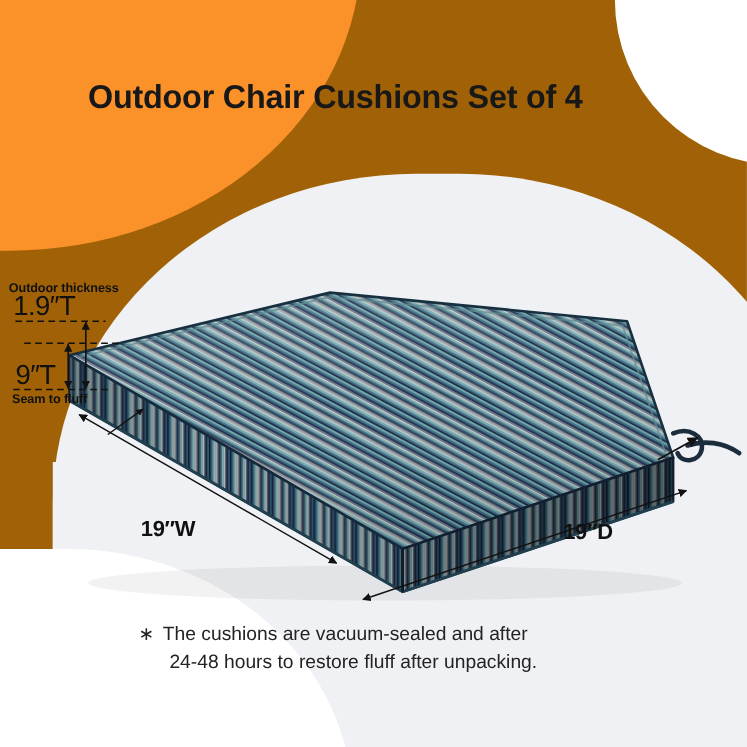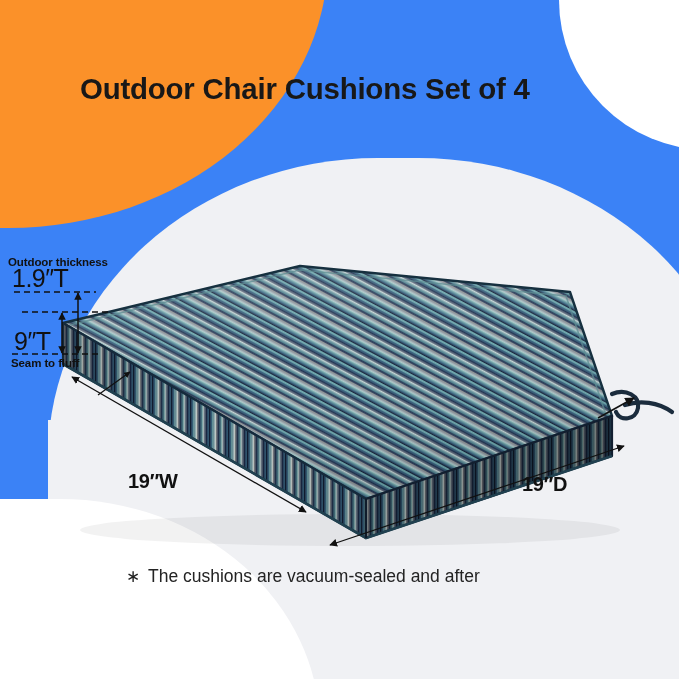--- a/index.html
+++ b/index.html
@@ -3,21 +3,21 @@
 <meta charset="utf-8">
 <style>
   html,body{margin:0;padding:0;}
   body{
     width:679px;height:679px;
     background:#ffffff;
     font-family:"Liberation Sans", sans-serif;
     overflow:hidden;
     position:relative;
   }
-  #stage{position:absolute;inset:0;width:679px;height:679px;overflow:hidden;background:#3b82f6;}
+  #stage{position:absolute;inset:0;width:679px;height:679px;overflow:hidden;background:#a16207;}
 
   
   .bg-gray-blob{
     position:absolute;
     left:48px; top:158px;
     width:700px; height:520px;
     background:#F0F1F4;
     border-radius:330px 330px 0 0 / 300px 300px 0 0;
   }
   .bg-gray-blob2{
@@ -81,21 +81,21 @@
   .lbl-seam{
     left:11px; top:357px;
     font-size:11.5px; font-weight:bold; letter-spacing:-0.1px;
   }
   .lbl-w{
     left:128px; top:470px;
     font-size:20px; font-weight:bold; letter-spacing:-0.3px;
   }
   .lbl-d{
     left:512px; top:473px;
-    font-size:20px; font-weight:bold; letter-spacing:-0.3px;padding-left:10px;
+    font-size:20px; font-weight:bold; letter-spacing:-0.3px;
   }
 
   
   .caption{
     position:absolute;
     left:126px; top:564px;
     width:470px;
     font-size:17.5px;
     line-height:1.42;
     color:#232323;
@@ -252,15 +252,16 @@
   <div class="ann lbl-thickness-cap">Outdoor thickness</div>
   <div class="ann lbl-35">1.9″T</div>
   <div class="ann lbl-3">9″T</div>
   <div class="ann lbl-seam">Seam to fluff</div>
   <div class="ann lbl-w">19″W</div>
   <div class="ann lbl-d">19″D</div>
 
   <div class="caption">
     <span class="star">∗</span>
     <span class="ln">The cushions are vacuum-sealed and after</span>
+    <span class="ln ln2">24-48 hours to restore fluff after unpacking.</span>
   </div>
 
 </div>
 
 </body></html>

